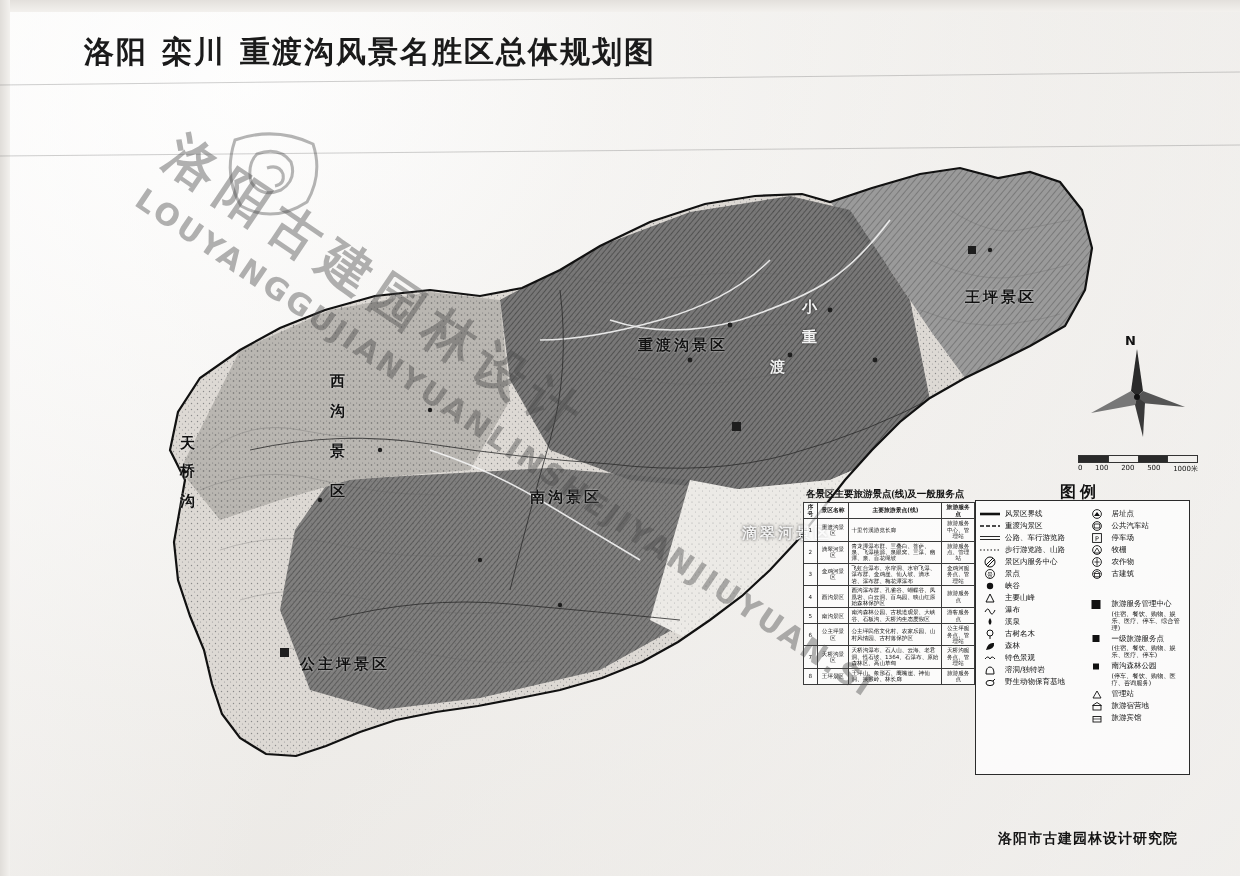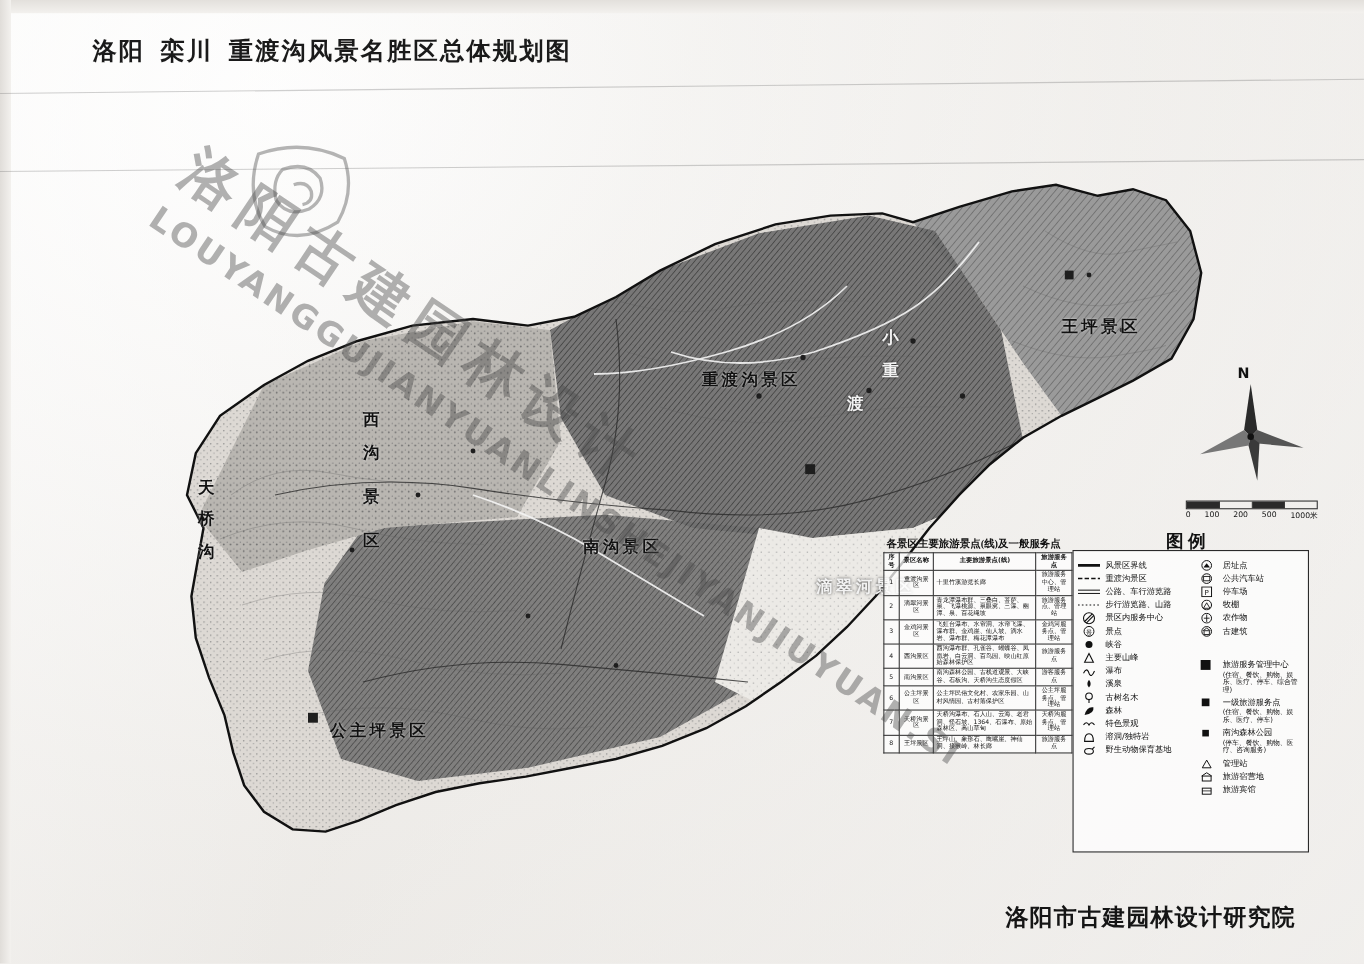--- a/index.html
+++ b/index.html
@@ -22,21 +22,21 @@
     position:absolute;left:0;right:0;height:1px;background:rgba(120,120,120,0.35);
   }
   .scan1{top:78px;transform:rotate(-0.6deg);}
   .scan2{top:150px;transform:rotate(-0.5deg);}
   .edge-top{position:absolute;top:0;left:0;right:0;height:12px;background:linear-gradient(#e3e0dc,#f3f1ee);}
   .edge-left{position:absolute;top:0;bottom:0;left:0;width:10px;background:linear-gradient(90deg,#e0ddd9,#f3f1ee);}
 
   
   .title{
     position:absolute;left:84px;top:32px;
-    font-size:22px;font-weight:bold;letter-spacing:2px;
+    font-size:30px;font-weight:bold;letter-spacing:2px;
     white-space:nowrap;
     color:#1a1a1a;
     font-family:"DejaVu Sans", sans-serif;
   }
   .title .light{font-weight:600;}
   .title .gap{display:inline-block;width:14px;}
 
   
   .map-area{
     position:absolute;left:130px;top:150px;width:1000px;height:680px;
@@ -118,21 +118,21 @@
   .wm-cn{font-size:52px;font-weight:bold;letter-spacing:10px;}
   .wm-en{font-size:30px;font-weight:bold;letter-spacing:3px;margin-top:4px;}
   .wm-logo{
     position:absolute;left:215px;top:120px;
     width:120px;height:110px;opacity:0.40;
   }
 
   
   .footer{
     position:absolute;right:62px;bottom:28px;
-    font-size:21px;font-weight:bold;letter-spacing:1px;color:#151515;
+    font-size:14px;font-weight:bold;letter-spacing:1px;color:#151515;
   }
 </style>
 </head>
 <body>
 
 <div class="paper"></div>
 <div class="edge-top"></div>
 <div class="edge-left"></div>
 <div class="scanline scan1"></div>
 <div class="scanline scan2"></div>

